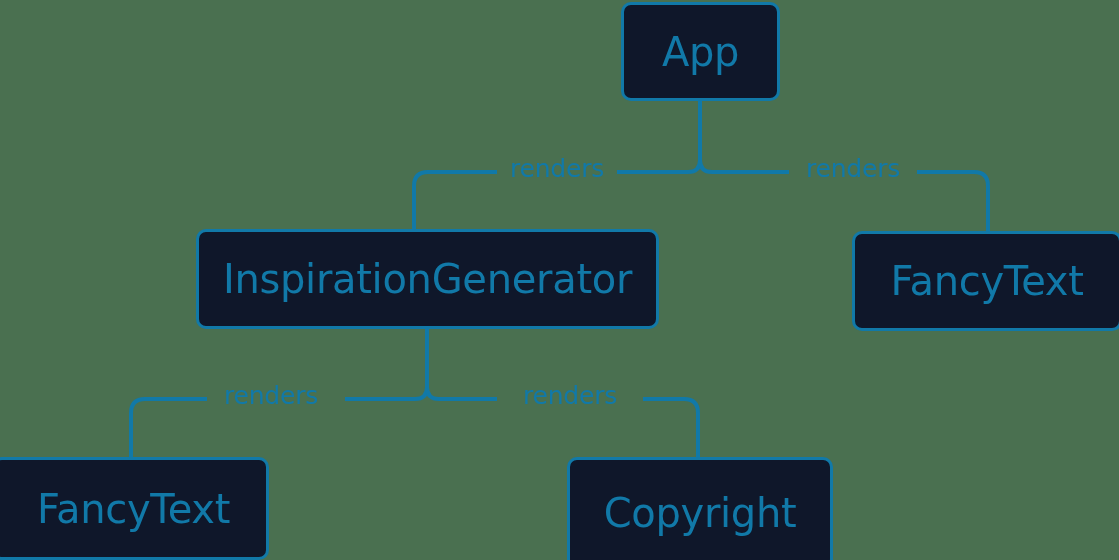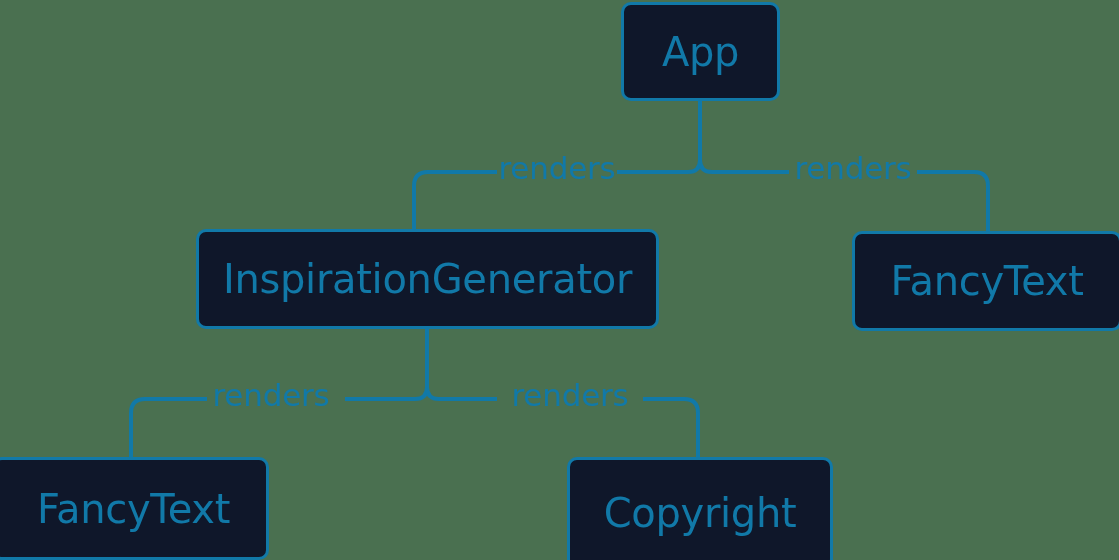--- a/index.html
+++ b/index.html
@@ -58,21 +58,21 @@
   #node-fancytext-bottom { left: -8px; top: 457px; width: 277px; height: 103px; }
   #node-fancytext-bottom .node-label { font-size: 40px; padding-left: 6px; }
 
   #node-copyright  { left: 567px;  top: 457px; width: 266px; height: 112px; }
   #node-copyright .node-label { font-size: 40px; }
 
   .edge-label {
     position: absolute;
     color: #1179a8;
     font-family: "DejaVu Sans", sans-serif;
-    font-size: 31px;
+    font-size: 25px;
     font-weight: 400;
     letter-spacing: -0.2px;
     line-height: 1;
     white-space: nowrap;
     transform: translate(-50%, -50%);
   }
   #label-app-inspiration { left: 557px; top: 168px; }
   #label-app-fancytext   { left: 853px; top: 168px; }
   #label-ig-fancytext    { left: 271px; top: 395px; }
   #label-ig-copyright    { left: 570px; top: 395px; }

